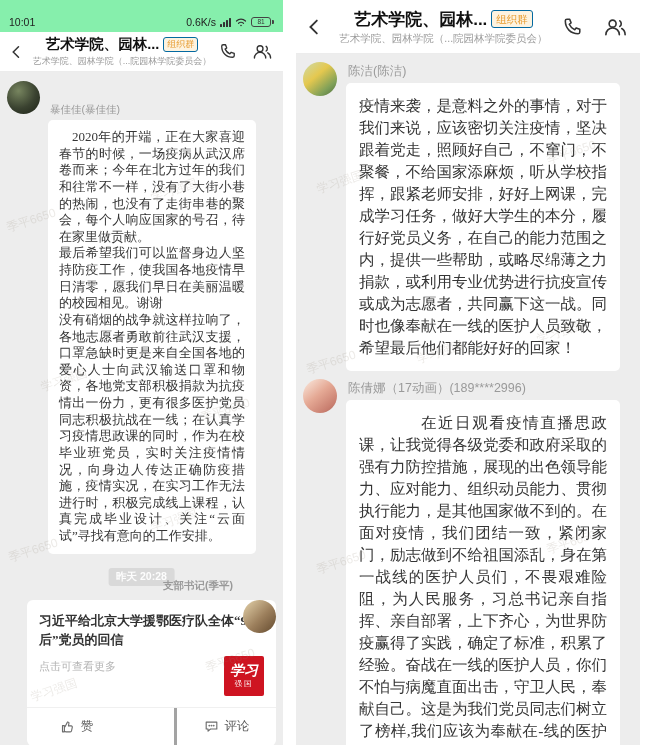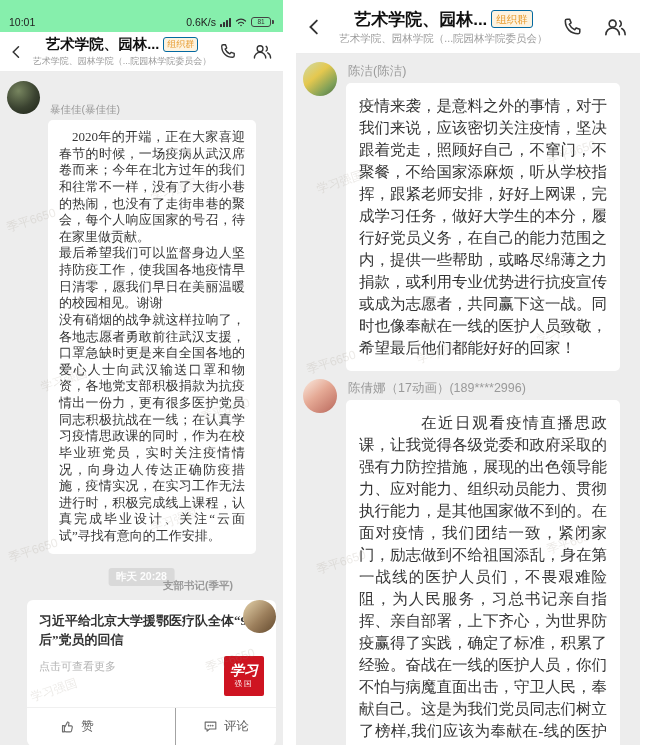--- a/index.html
+++ b/index.html
@@ -79,21 +79,21 @@
   
   .card { background:#fff; border-radius:6px; width:249px; overflow:hidden; cursor:pointer; }
   .card-title { padding:11px 12px 3px; font-size:13px; line-height:1.5; color:#333; font-weight:700; font-family:"Liberation Serif","DejaVu Serif",serif; }
   .card-mid { display:flex; justify-content:space-between; align-items:flex-start; padding:3px 12px 11px; }
   .card-hint { font-size:11px; color:#b3b3b3; margin-top:3px; font-family:"Liberation Serif","DejaVu Serif",serif; }
   .logo { width:40px; height:40px; background:#ce1421; border-radius:2px; color:#fff; display:flex; flex-direction:column; align-items:center; justify-content:center; flex:none; }
   .logo .l1 { font-size:14px; font-weight:700; font-style:italic; line-height:15px; font-family:"Liberation Serif",serif; }
   .logo .l2 { font-size:7.5px; letter-spacing:2px; line-height:9px; margin-top:1px; }
   .card-foot { display:flex; border-top:1px solid #f0f0f0; }
   .cf { flex:1; display:flex; align-items:center; justify-content:center; gap:6px; height:38px; color:#5c5c5c; font-size:12.5px; cursor:pointer; }
-  .cf + .cf { border-left:1px solid #a3a3a3;margin-left:48px; }
+  .cf + .cf { border-left:3px solid #a3a3a3;margin-left:48px; }
 
   
   .wm { position:absolute; color:rgba(150,140,122,0.18); font-size:12px; transform:rotate(-18deg); white-space:nowrap; pointer-events:none; }
 
   svg { display:block; }
 </style>
 </head>
 <body>
 
 <div class="wrap">

